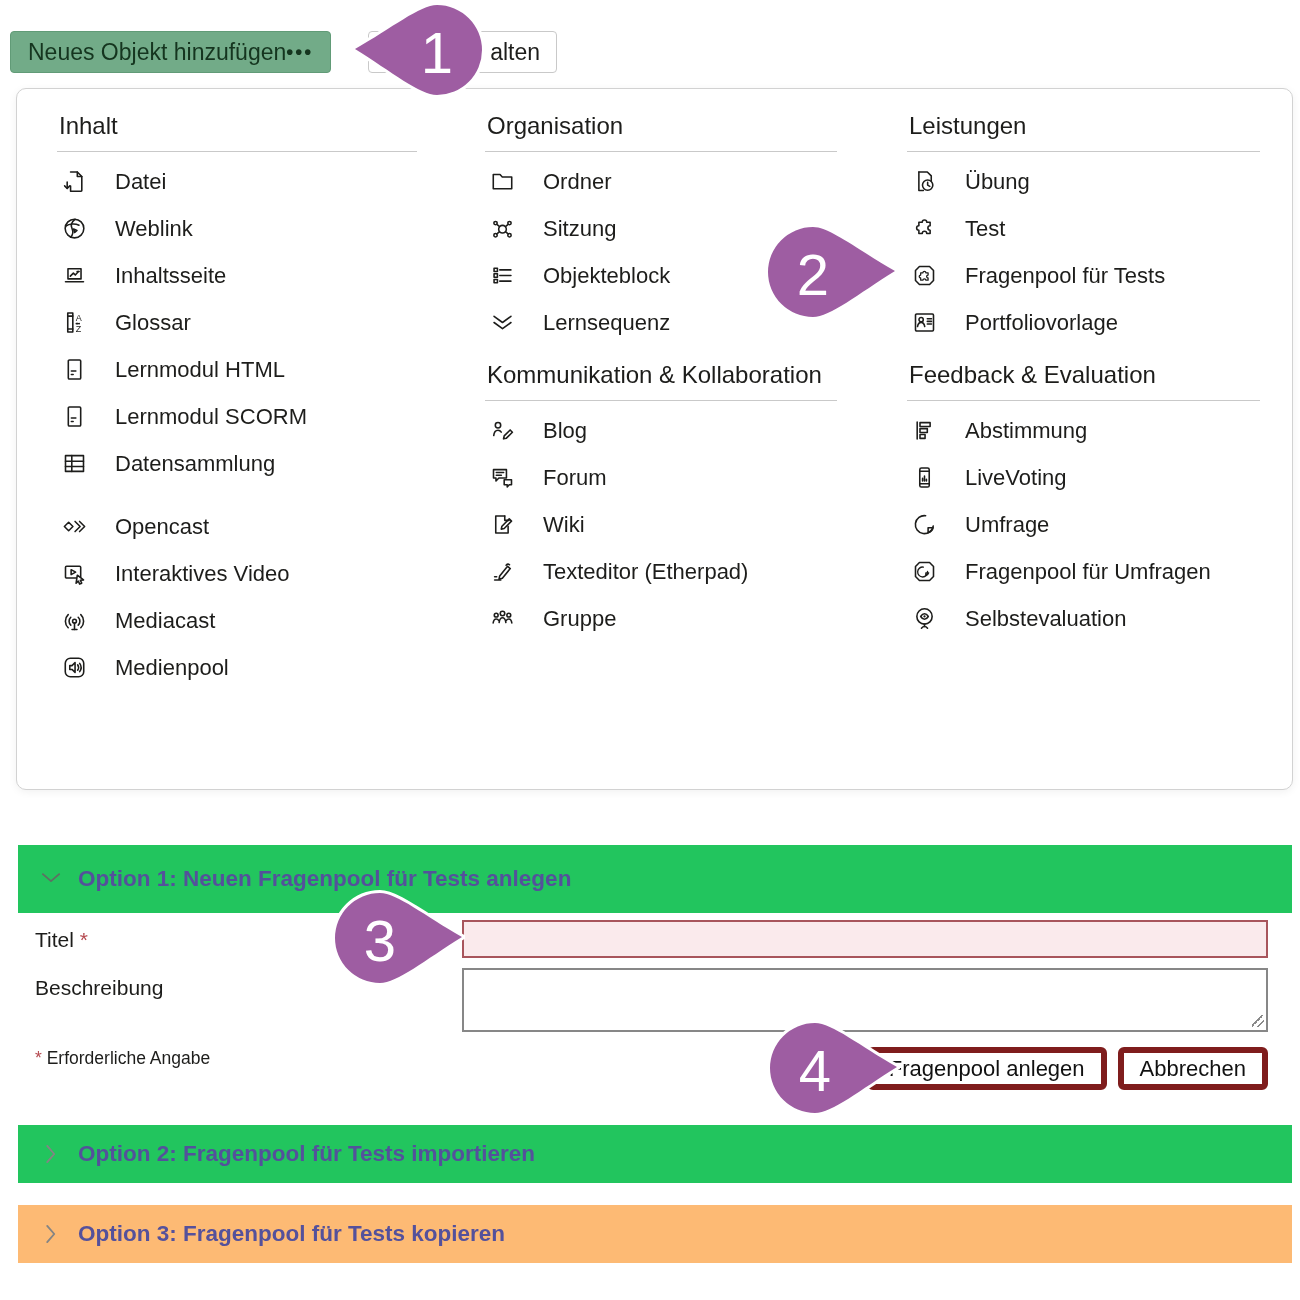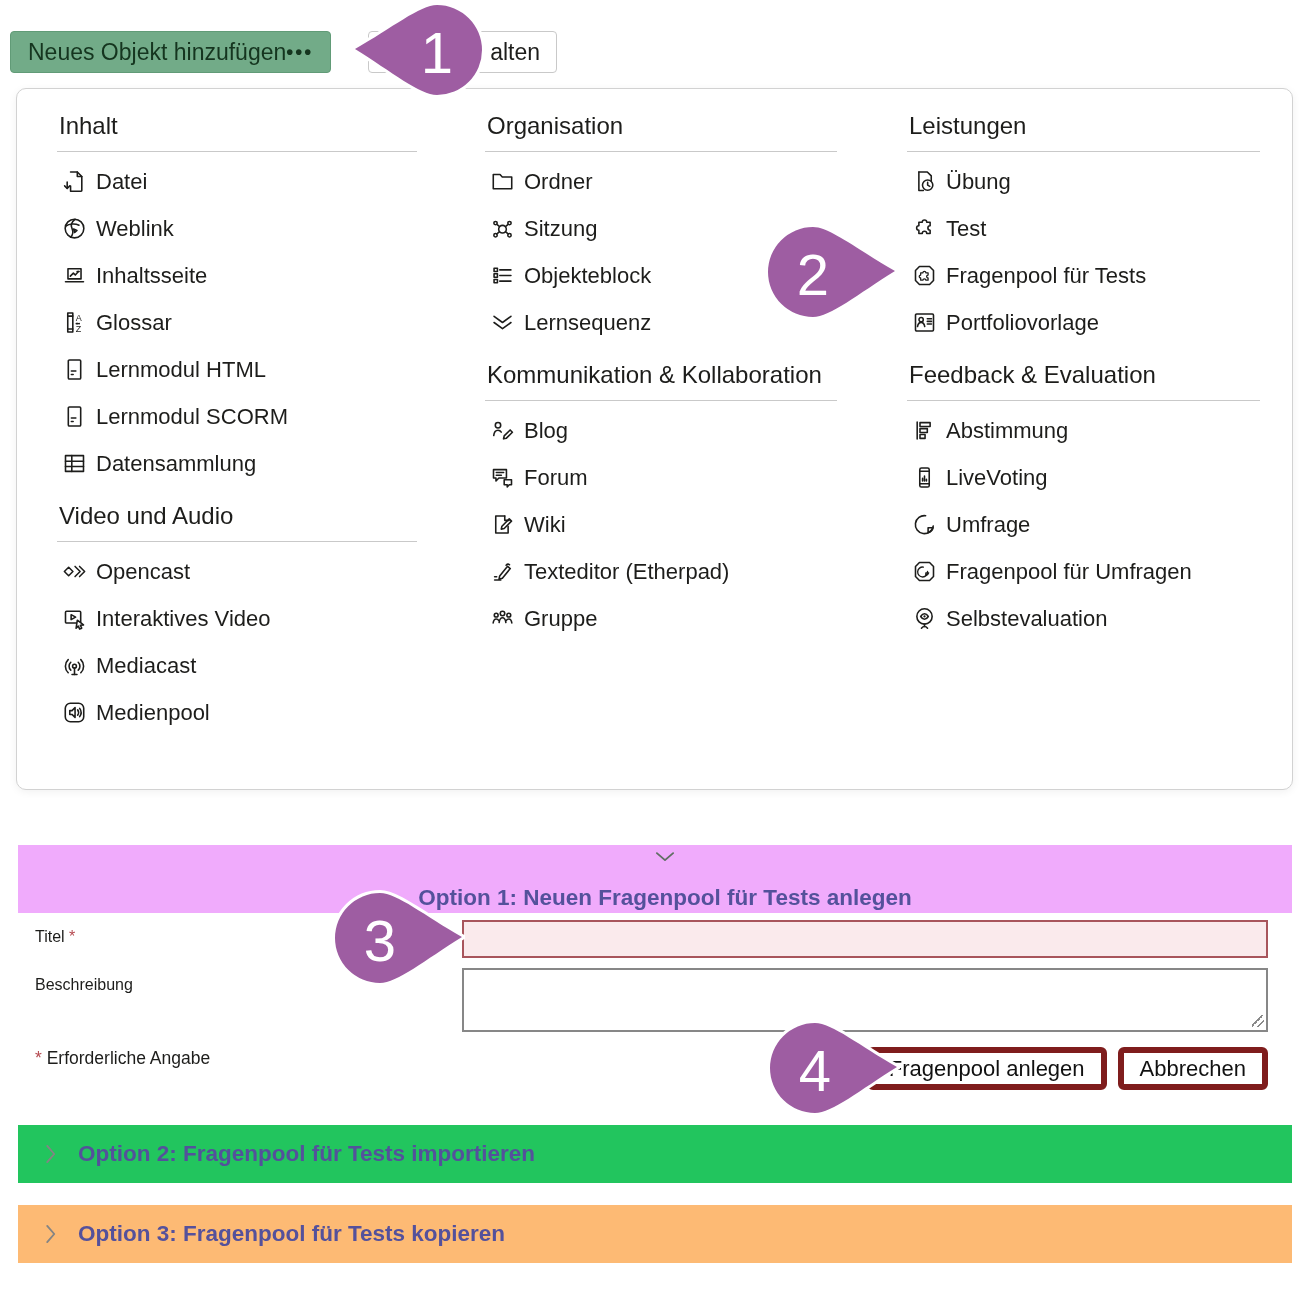--- a/index.html
+++ b/index.html
@@ -18,32 +18,32 @@
   .panel{position:absolute;left:16px;top:88px;width:1277px;height:702px;box-sizing:border-box;
     background:#fff;border:1px solid #d2d2d2;border-radius:10px;box-shadow:0 2px 8px rgba(0,0,0,.06);
     padding:24px 28px 0 40px;display:flex;overflow:hidden;}
   .col1{width:360px;margin-right:68px;}
   .col2{width:352px;margin-right:70px;}
   .col3{width:353px;}
   .sec-head{border-bottom:1px solid #c9c9c9;padding:0 0 12px 2px;}
   .sec-title{display:inline-block;max-width:335px;font-size:24px;line-height:26px;color:#1d1d1b;hyphens:manual;}
   .sec2{margin-top:16px;}
   .items{margin-top:6px;}
-  .mi{height:47px;display:flex;align-items:center;gap:8px;font-size:22px;padding-left:4px;cursor:pointer;}
+  .mi{height:47px;display:flex;align-items:center;gap:27px;font-size:22px;padding-left:4px;cursor:pointer;}
   .ic{width:27px;height:27px;flex:0 0 27px;display:inline-flex;align-items:center;justify-content:center;}
 
   
   .bar{position:absolute;left:18px;width:1274px;box-sizing:border-box;display:flex;align-items:center;gap:14px;
     padding-left:20px;font-weight:bold;font-size:22.5px;color:#54519b;cursor:pointer;}
   .bar .ic{width:26px;height:26px;flex:0 0 26px;}
-  #opt1{top:845px;height:68px;background:#f0abfc;flex-direction:column;}
+  #opt1{top:845px;height:68px;background:#22c55e;}
   #opt2{top:1125px;height:58px;background:#22c55e;}
   #opt3{top:1205px;height:58px;background:#fdba74;}
 
-  .flabel{position:absolute;left:35px;font-size:16px;color:#1d1d1b;}
+  .flabel{position:absolute;left:35px;font-size:21px;color:#1d1d1b;}
   .star{color:#b5494f;}
   #titel-input{position:absolute;left:462px;top:920px;width:806px;height:38px;box-sizing:border-box;
     border:2px solid #a8555c;background:#faeaec;font-size:20px;padding:0 8px;font-family:"Liberation Sans",sans-serif;}
   .ta-wrap{position:absolute;left:462px;top:968px;width:806px;height:64px;}
   #desc-input{width:100%;height:100%;box-sizing:border-box;border:2px solid #878787;background:#fff;resize:none;
     font-size:20px;padding:4px 8px;font-family:"Liberation Sans",sans-serif;}
   .rs-handle{position:absolute;right:4px;bottom:5px;width:12px;height:12px;pointer-events:none;
     background:linear-gradient(135deg,transparent 40%,#8a8a8a 40% 50%,transparent 50% 68%,#8a8a8a 68% 78%,transparent 78%);}
   .req-note{position:absolute;left:35px;top:1048px;font-size:17.5px;color:#1d1d1b;}
   .fbtns{position:absolute;left:462px;top:1047px;width:806px;display:flex;justify-content:flex-end;gap:11px;}
@@ -141,21 +141,20 @@
               <svg viewBox="0 0 24 24" width="100%" height="100%" fill="none" stroke="#1d1d1b" stroke-width="1.4" stroke-linecap="round" stroke-linejoin="round">
                 <rect x="4" y="5" width="16" height="14"></rect>
                 <path d="M4 10h16M4 14.6h16M9.6 5v14"></path>
               </svg>
             </span>
             <span>Datensammlung</span>
           </div>
       </div>
     </div>
     <div class="sec sec2">
-      <div class="sec-head"><span class="sec-title">Video und Audio</span></div>
       <div class="items">
         <div class="mi">
             <span class="ic">
               <svg viewBox="0 0 24 24" width="100%" height="100%" fill="none" stroke="#1d1d1b" stroke-width="1.4" stroke-linecap="round" stroke-linejoin="round">
                 <path d="M6.8 8.2L10.6 12l-3.8 3.8L3 12z"></path>
                 <path d="M12.5 7.5L17 12l-4.5 4.5"></path>
                 <path d="M16.5 7.5L21 12l-4.5 4.5"></path>
               </svg>
             </span>
             <span>Opencast</span>

